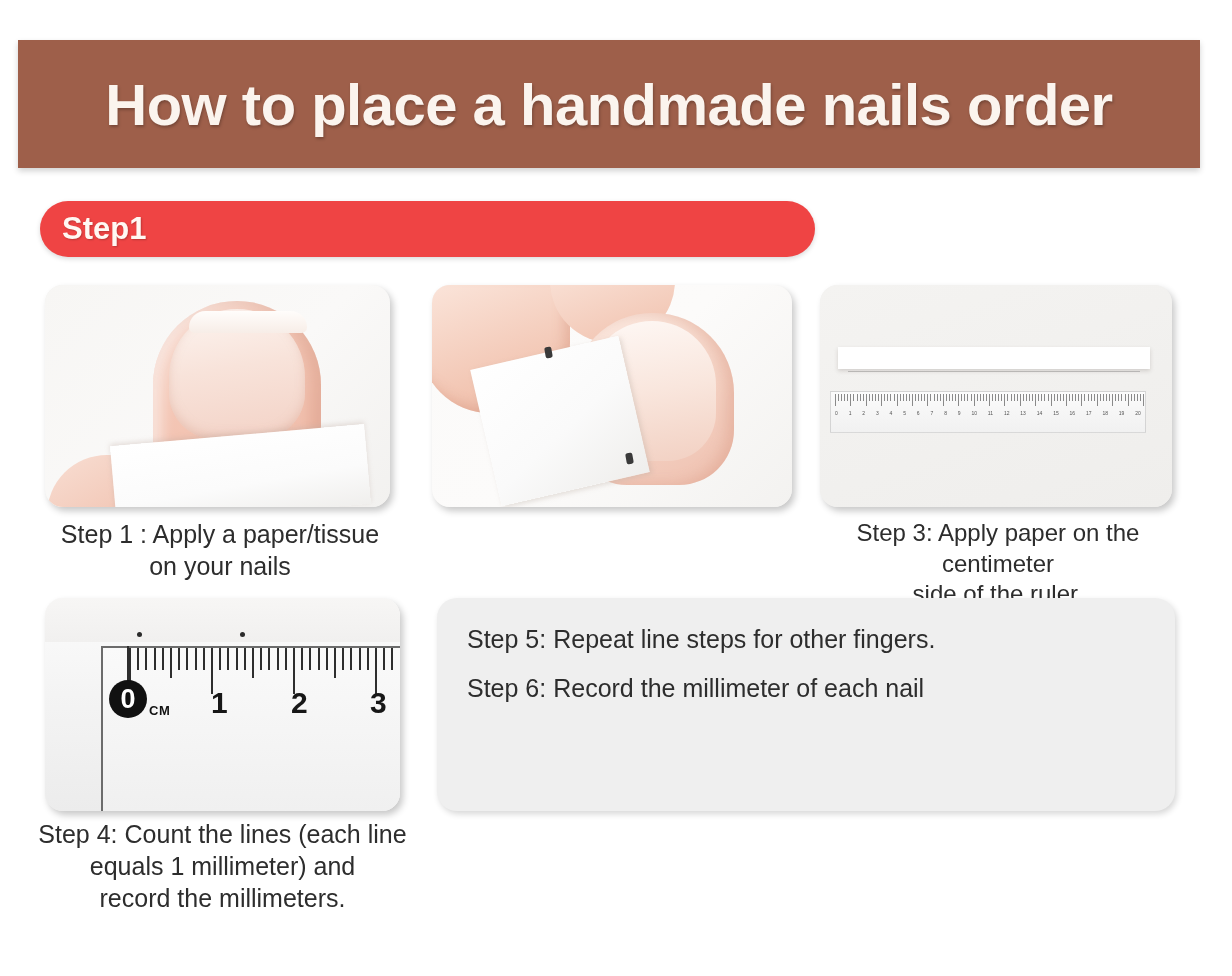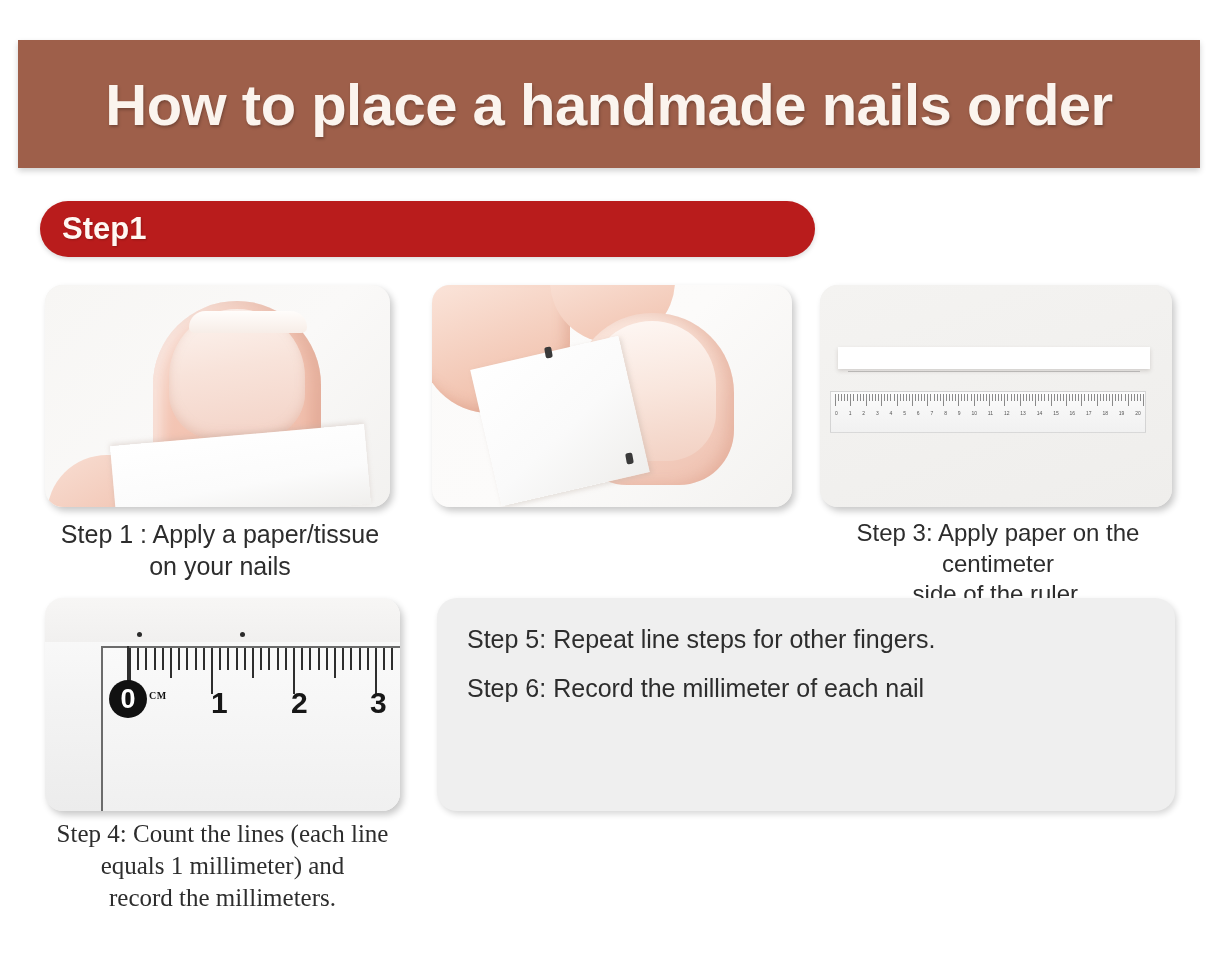--- a/index.html
+++ b/index.html
@@ -27,21 +27,21 @@
     letter-spacing: -0.5px;
     text-shadow: 1px 2px 3px rgba(0,0,0,0.25);
     white-space: nowrap;
   }
 
   
   .step1-pill {
     position: absolute;
     left: 40px; top: 201px;
     width: 775px; height: 56px;
-    background: #b91c1c;
+    background: #ef4444;
     border-radius: 28px;
     display: flex; align-items: center;
     padding-left: 22px;
     box-shadow: 0 2px 5px rgba(0,0,0,0.15);
   }
   .step1-strong {
     color: #FFF8F3; font-size: 31px; font-weight: bold; white-space: nowrap;
     text-shadow: 1px 1px 2px rgba(0,0,0,0.22);
   }
   .step1-rest {
@@ -174,37 +174,37 @@
     border-left:2px solid #6C6C6C; border-top:2px solid #6C6C6C;
     background: linear-gradient(180deg,#FAFAFA 0%, #F0F0F0 100%); }
   .c4-tick { position:absolute; top:0; width:2px; background:#2E2E2E; }
   .c4-label { position:absolute; font-weight:bold; color:#171717;
     font-size:30px; font-family:"Liberation Sans",sans-serif; }
   .c4-zero-wrap { position:absolute; left:64px; top:82px;
     display:flex; align-items:flex-end; }
   .c4-zero { width:38px; height:38px; border-radius:50%;
     background:#111; color:#fff; font-size:27px; font-weight:bold;
     display:flex; align-items:center; justify-content:center; }
-  .c4-cm { font-size:10px; font-weight:bold; color:#111; margin-left:2px;
-    margin-bottom:17px; letter-spacing:0.5px;font-family:Liberation Serif, serif; }
+  .c4-cm { font-size:13px; font-weight:bold; color:#111; margin-left:2px;
+    margin-bottom:0; letter-spacing:0.5px; }
   .c4-stem { position:absolute; left:82px; top:48px; width:2px; height:40px;
     background:#2E2E2E; }
 
   
   .caption {
     position: absolute;
     text-align: center;
     color: #2D2D2D;
     font-size: 25px;
     line-height: 1.28;
   }
   .cap-1 { left: 40px;  top: 518px; width: 360px; }
   .cap-2 { left: 425px; top: 518px; width: 380px; }
   .cap-3 { left: 812px; top: 518px; width: 372px; font-size:24px; }
-  .cap-4 { left: 30px;  top: 818px; width: 385px; font-family: Liberation Serif, serif; }
+  .cap-4 { left: 30px;  top: 818px; width: 385px; }
 
   
   .info-panel {
     position: absolute;
     left: 437px; top: 598px;
     width: 738px; height: 213px;
     background: #EFEFEF;
     border-radius: 20px;
     box-shadow: 2px 3px 6px rgba(0,0,0,0.16);
     padding: 26px 30px 0 30px;

